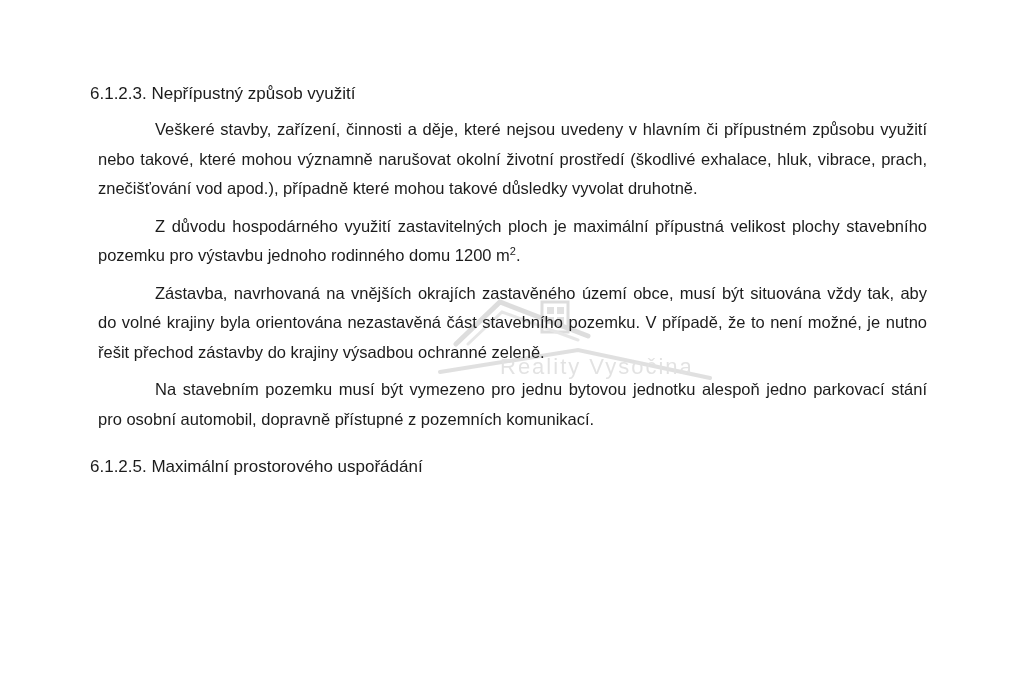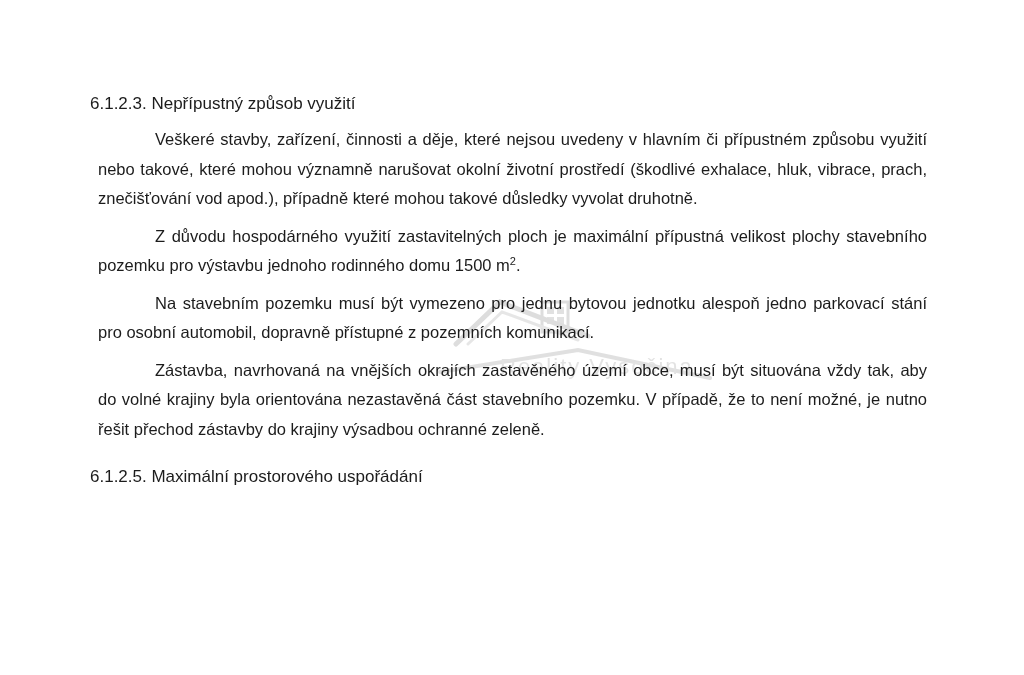--- a/index.html
+++ b/index.html
@@ -11,21 +11,21 @@
     height: 675px;
     background: #ffffff;
     font-family: "Liberation Sans", sans-serif;
     color: #1c1c1c;
     overflow: hidden;
     position: relative;
   }
   .doc {
     position: absolute;
     left: 90px;
-    top: 92px;
+    top: 82px;
     width: 845px;
     font-size: 16.5px;
     line-height: 29.5px;
   }
   .heading {
     font-size: 17px;
     font-weight: 400;
     margin: 21px 0 9px 0;
     line-height: 24px;
     text-align: left;
@@ -75,19 +75,19 @@
     <path d="M 2 80 L 140 58 L 272 86" fill="none" stroke="#c2c2c2" stroke-width="4" stroke-linecap="round"></path>
   </g>
   <text x="62" y="82" font-family="Liberation Sans, sans-serif" font-size="22" fill="#c7c7c7" letter-spacing="2">Reality Vysočina</text>
 </svg>
 
 <div class="doc doc-layer">
 
   <h2 class="heading first">6.1.2.3. Nepřípustný způsob využití</h2>
   <p>Veškeré stavby, zařízení, činnosti a děje, které nejsou uvedeny v hlavním či přípustném způsobu využití nebo takové, které mohou významně narušovat okolní životní prostředí (škodlivé exhalace, hluk, vibrace, prach, znečišťování vod apod.), případně které mohou takové důsledky vyvolat druhotně.</p>
 
-  <p><span>Z důvodu hospodárného využití zastavitelných ploch je maximální přípustná velikost plochy stavebního pozemku pro výstavbu jednoho rodinného domu 1500 m</span><sup>2</sup><span>.</span></p>
+  <p><span>Z důvodu hospodárného využití zastavitelných ploch je maximální přípustná velikost plochy stavebního pozemku pro výstavbu jednoho rodinného domu 1200 m</span><sup>2</sup><span>.</span></p>
+  <p>Zástavba, navrhovaná na vnějších okrajích zastavěného území obce, musí být situována vždy tak, aby do volné krajiny byla orientována nezastavěná část stavebního pozemku. V případě, že to není možné, je nutno řešit přechod zástavby do krajiny výsadbou ochranné zeleně.</p>
   <p>Na stavebním pozemku musí být vymezeno pro jednu bytovou jednotku alespoň jedno parkovací stání pro osobní automobil, dopravně přístupné z pozemních komunikací.</p>
-  <p>Zástavba, navrhovaná na vnějších okrajích zastavěného území obce, musí být situována vždy tak, aby do volné krajiny byla orientována nezastavěná část stavebního pozemku. V případě, že to není možné, je nutno řešit přechod zástavby do krajiny výsadbou ochranné zeleně.</p>
 
   <h2 class="heading">6.1.2.5. Maximální prostorového uspořádání</h2>
 
 </div>
 
 </body></html>

